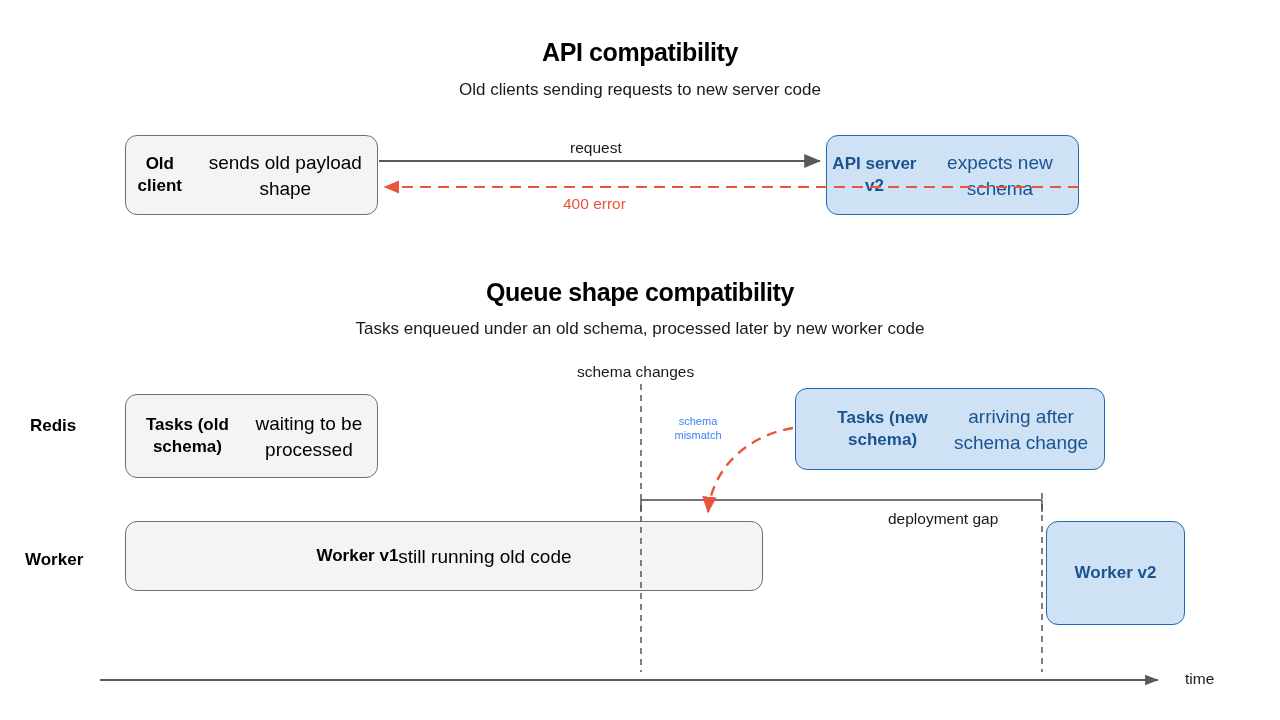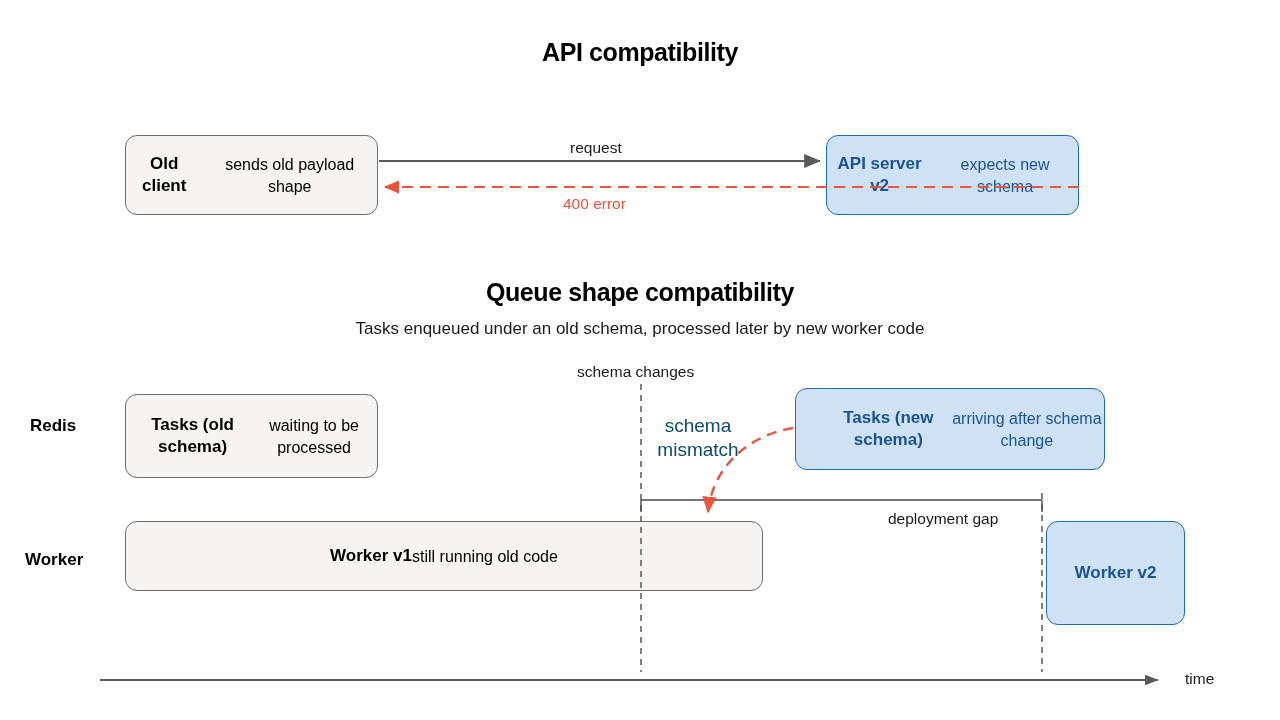--- a/index.html
+++ b/index.html
@@ -68,55 +68,56 @@
   }
   .box-blue {
     background: #cfe1f5;
     border: 1.6px solid #1f6cb0;
   }
   .box .b-title {
     font-weight: bold;
     font-size: 17px;
   }
   .box .b-sub {
-    font-size: 16px;
+    font-size: 19px;
     margin-top: 1px;
   }
   .box-gray .b-title, .box-gray .b-sub { color: #000000; }
   .box-blue .b-title, .box-blue .b-sub { color: #1a5490; }
 
   
   .lbl {
     position: absolute;
     font-size: 15.5px;
     color: #1a1a1a;
     white-space: nowrap;
   }
   .lbl-red {
     position: absolute;
-    font-size: 19px;
-    color: #0c4a6e;
+    font-size: 11px;
+    color: #3b82f6;
     white-space: nowrap;
     text-align: center;
     line-height: 1.28;
   }
   .row-label {
     position: absolute;
     font-size: 17px;
     font-weight: bold;
     color: #000000;
     white-space: nowrap;
   }
 </style>
 </head>
 <body>
 
 <div class="stage">
 
   <div class="sec-title" style="top:38px;">API compatibility</div>
+  <div class="sec-sub" style="top:80px;">Old clients sending requests to new server code</div>
 
   <div class="box box-gray" style="left:125px; top:135px; width:253px; height:80px;">
     <div class="b-title">Old client</div>
     <div class="b-sub">sends old payload shape</div>
   </div>
 
   <div class="box box-blue" style="left:826px; top:135px; width:253px; height:80px;">
     <div class="b-title">API server v2</div>
     <div class="b-sub">expects new schema</div>
   </div>

